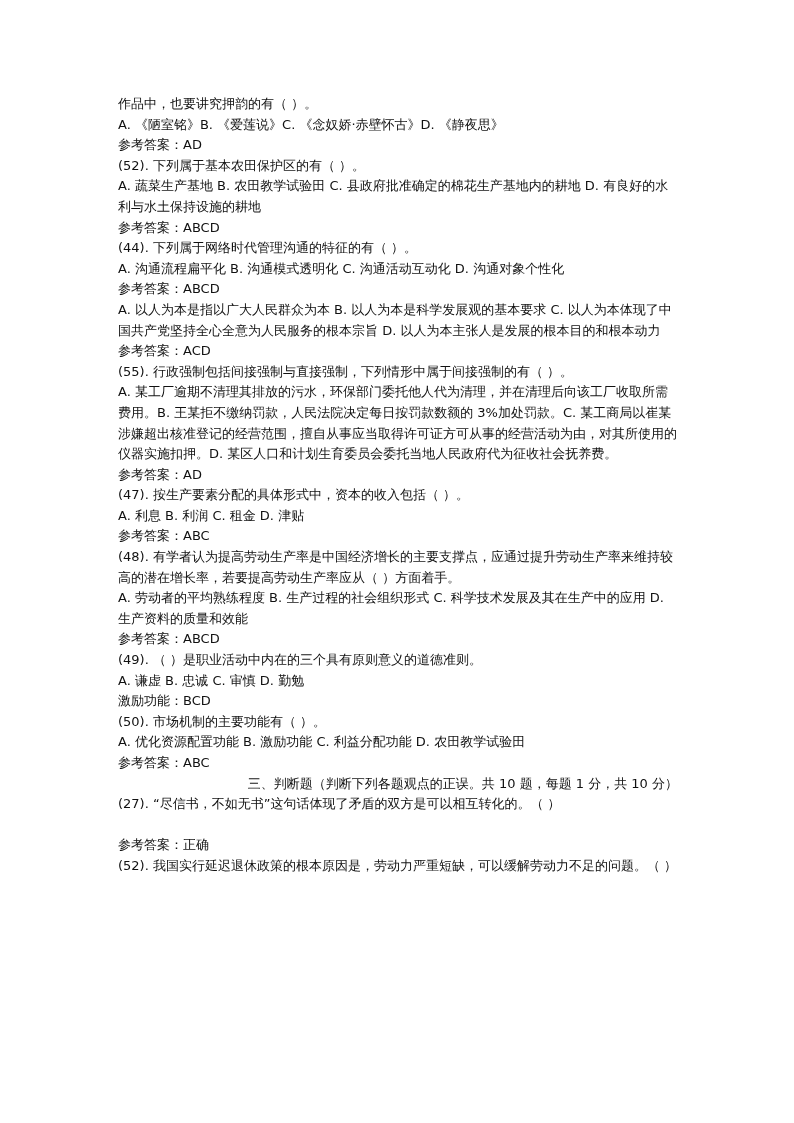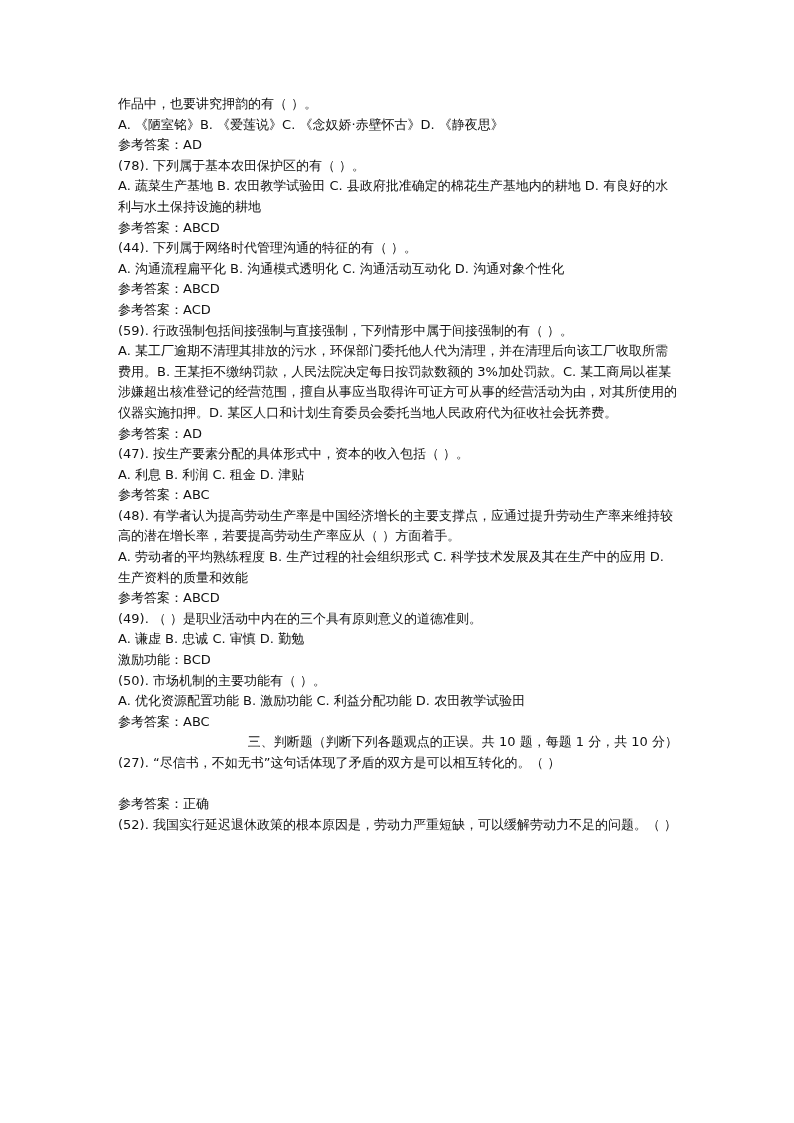--- a/index.html
+++ b/index.html
@@ -15,31 +15,32 @@
     .blank { height: 20.6px; }
   </style>
 </head>
 <body>
 
 <div class="page">
   <p class="line">作品中，也要讲究押韵的有（  ）。</p>
   <p class="line">A. 《陋室铭》B. 《爱莲说》C. 《念奴娇·赤壁怀古》D. 《静夜思》</p>
   <p class="line answer">参考答案：AD</p>
 
-  <p class="line">(78). 下列属于基本农田保护区的有（  ）。</p>
+  <p class="line">(52). 下列属于基本农田保护区的有（  ）。</p>
   <p class="line">A.  蔬菜生产基地 B.  农田教学试验田 C.  县政府批准确定的棉花生产基地内的耕地 D.  有良好的水利与水土保持设施的耕地</p>
   <p class="line answer">参考答案：ABCD</p>
 
   <p class="line">(44). 下列属于网络时代管理沟通的特征的有（  ）。</p>
   <p class="line">A. 沟通流程扁平化 B. 沟通模式透明化 C. 沟通活动互动化 D. 沟通对象个性化</p>
   <p class="line answer">参考答案：ABCD</p>
 
+  <p class="line">A.  以人为本是指以广大人民群众为本 B.  以人为本是科学发展观的基本要求 C.  以人为本体现了中国共产党坚持全心全意为人民服务的根本宗旨 D.     以人为本主张人是发展的根本目的和根本动力</p>
   <p class="line answer">参考答案：ACD</p>
 
-  <p class="line">(59). 行政强制包括间接强制与直接强制，下列情形中属于间接强制的有（  ）。</p>
+  <p class="line">(55). 行政强制包括间接强制与直接强制，下列情形中属于间接强制的有（  ）。</p>
   <p class="line">A. 某工厂逾期不清理其排放的污水，环保部门委托他人代为清理，并在清理后向该工厂收取所需费用。B. 王某拒不缴纳罚款，人民法院决定每日按罚款数额的 3%加处罚款。C. 某工商局以崔某涉嫌超出核准登记的经营范围，擅自从事应当取得许可证方可从事的经营活动为由，对其所使用的仪器实施扣押。D. 某区人口和计划生育委员会委托当地人民政府代为征收社会抚养费。</p>
   <p class="line answer">参考答案：AD</p>
 
   <p class="line">(47). 按生产要素分配的具体形式中，资本的收入包括（  ）。</p>
   <p class="line">A. 利息 B. 利润 C. 租金 D. 津贴</p>
   <p class="line answer">参考答案：ABC</p>
 
   <p class="line">(48).   有学者认为提高劳动生产率是中国经济增长的主要支撑点，应通过提升劳动生产率来维持较高的潜在增长率，若要提高劳动生产率应从（  ）方面着手。</p>
   <p class="line">A.  劳动者的平均熟练程度 B.  生产过程的社会组织形式 C.  科学技术发展及其在生产中的应用 D. 生产资料的质量和效能</p>
   <p class="line answer">参考答案：ABCD</p>

